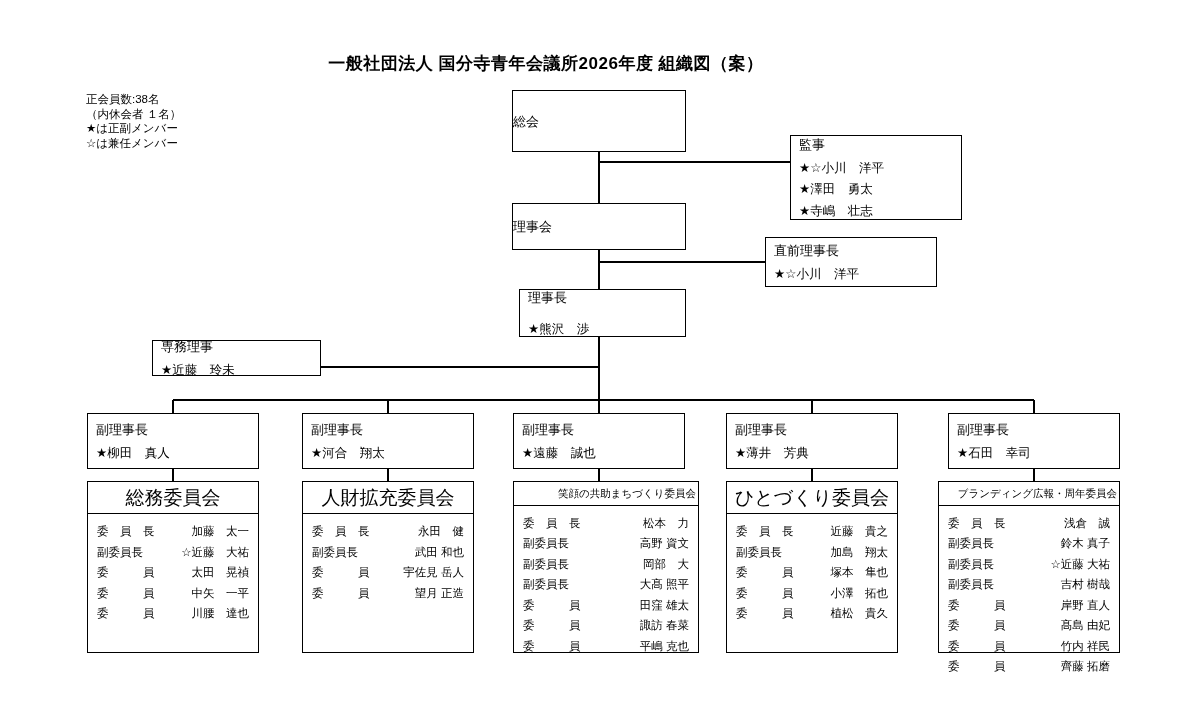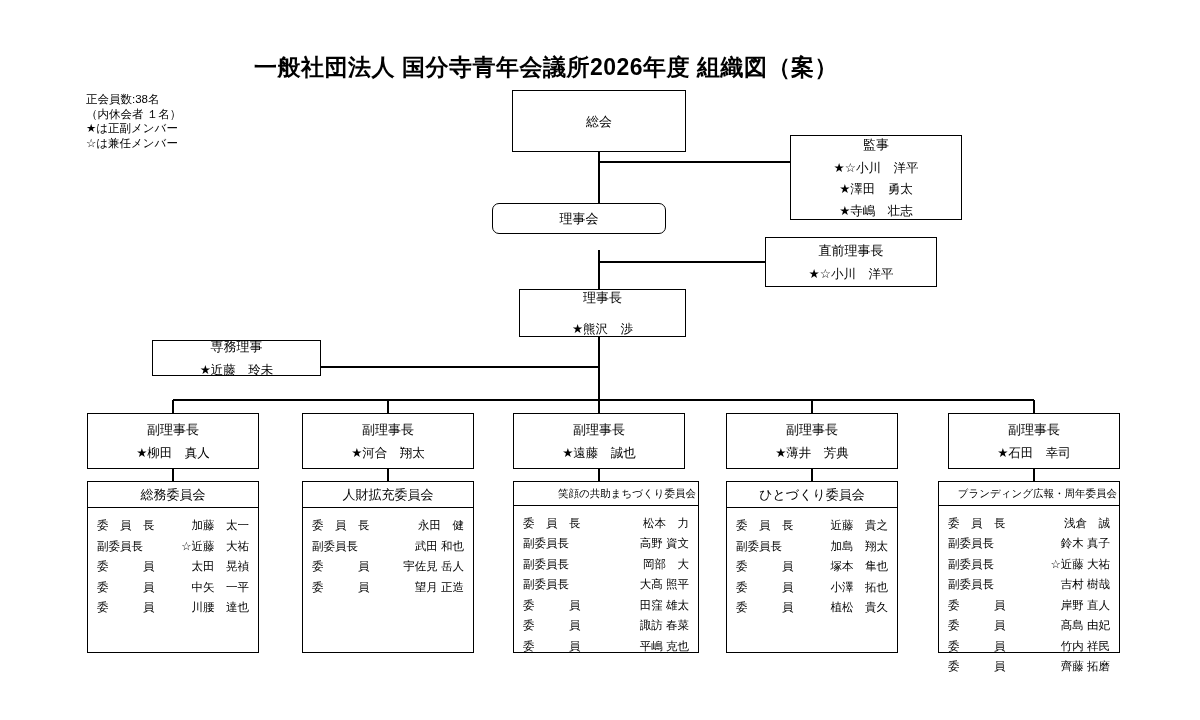--- a/index.html
+++ b/index.html
@@ -25,21 +25,21 @@
     width: 1200px;
     height: 720px;
     pointer-events: none;
   }
   .title {
     position: absolute;
     left: 0;
     top: 52px;
     width: 1092px;
     text-align: center;
-    font-size: 23px;
+    font-size: 17px;
     font-weight: bold;
     letter-spacing: 0.5px;
     white-space: nowrap;
   }
   .legend {
     position: absolute;
     left: 86px;
     top: 92px;
     font-size: 11.5px;
     line-height: 14.5px;
@@ -48,21 +48,21 @@
   .legend div { white-space: nowrap; }
 
   
   .box {
     position: absolute;
     box-sizing: border-box;
     border: 1.6px solid #000000;
     background: #ffffff;
     display: flex;
     flex-direction: column;
-    align-items: center;
+    align-items: flex-start;
   }
   .box .bx-title {
     text-align: center;
     font-size: 13px;
     white-space: nowrap;
     line-height: 1.0;
   }
   .box .bx-person {
     text-align: center;
     font-size: 12.5px;
@@ -88,21 +88,21 @@
     position: absolute;
     box-sizing: border-box;
     border: 1.6px solid #000000;
     background: #ffffff;
     display: flex;
     flex-direction: column;
   }
   .committee .cm-head {
     border-bottom: 1.3px solid #000000;
     text-align: center;
-    font-size: 13px;
+    font-size: 19px;
     padding: 6px 2px 6px;
     white-space: nowrap;
     line-height: 1.0;
   }
   .committee .cm-head.small { font-size: 10.5px; text-align: right; }
   .committee .cm-body {
     padding: 7px 9px 6px 9px;
   }
   .committee .cm-row {
     display: flex;
@@ -170,21 +170,21 @@
     <div class="bx-title">総会</div>
   </div>
 
   <div class="box titled" style="left:790px; top:135px; width:172px; height:85px;">
     <div class="bx-title">監事</div>
     <div class="bx-person">★☆小川　洋平</div>
     <div class="bx-person">★澤田　勇太</div>
     <div class="bx-person">★寺嶋　壮志</div>
   </div>
 
-  <div class="box simple" style="left:492px; top:203px; width:174px; height:31px;border-radius:7px;">
+  <div class="box simple" style="left:512px; top:203px; width:174px; height:47px;">
     <div class="bx-title">理事会</div>
   </div>
 
   <div class="box titled" style="left:765px; top:237px; width:172px; height:50px;">
     <div class="bx-title">直前理事長</div>
     <div class="bx-person">★☆小川　洋平</div>
   </div>
 
   <div class="box titled" style="left:519px; top:289px; width:167px; height:48px;gap:8px;">
     <div class="bx-title">理事長</div>

